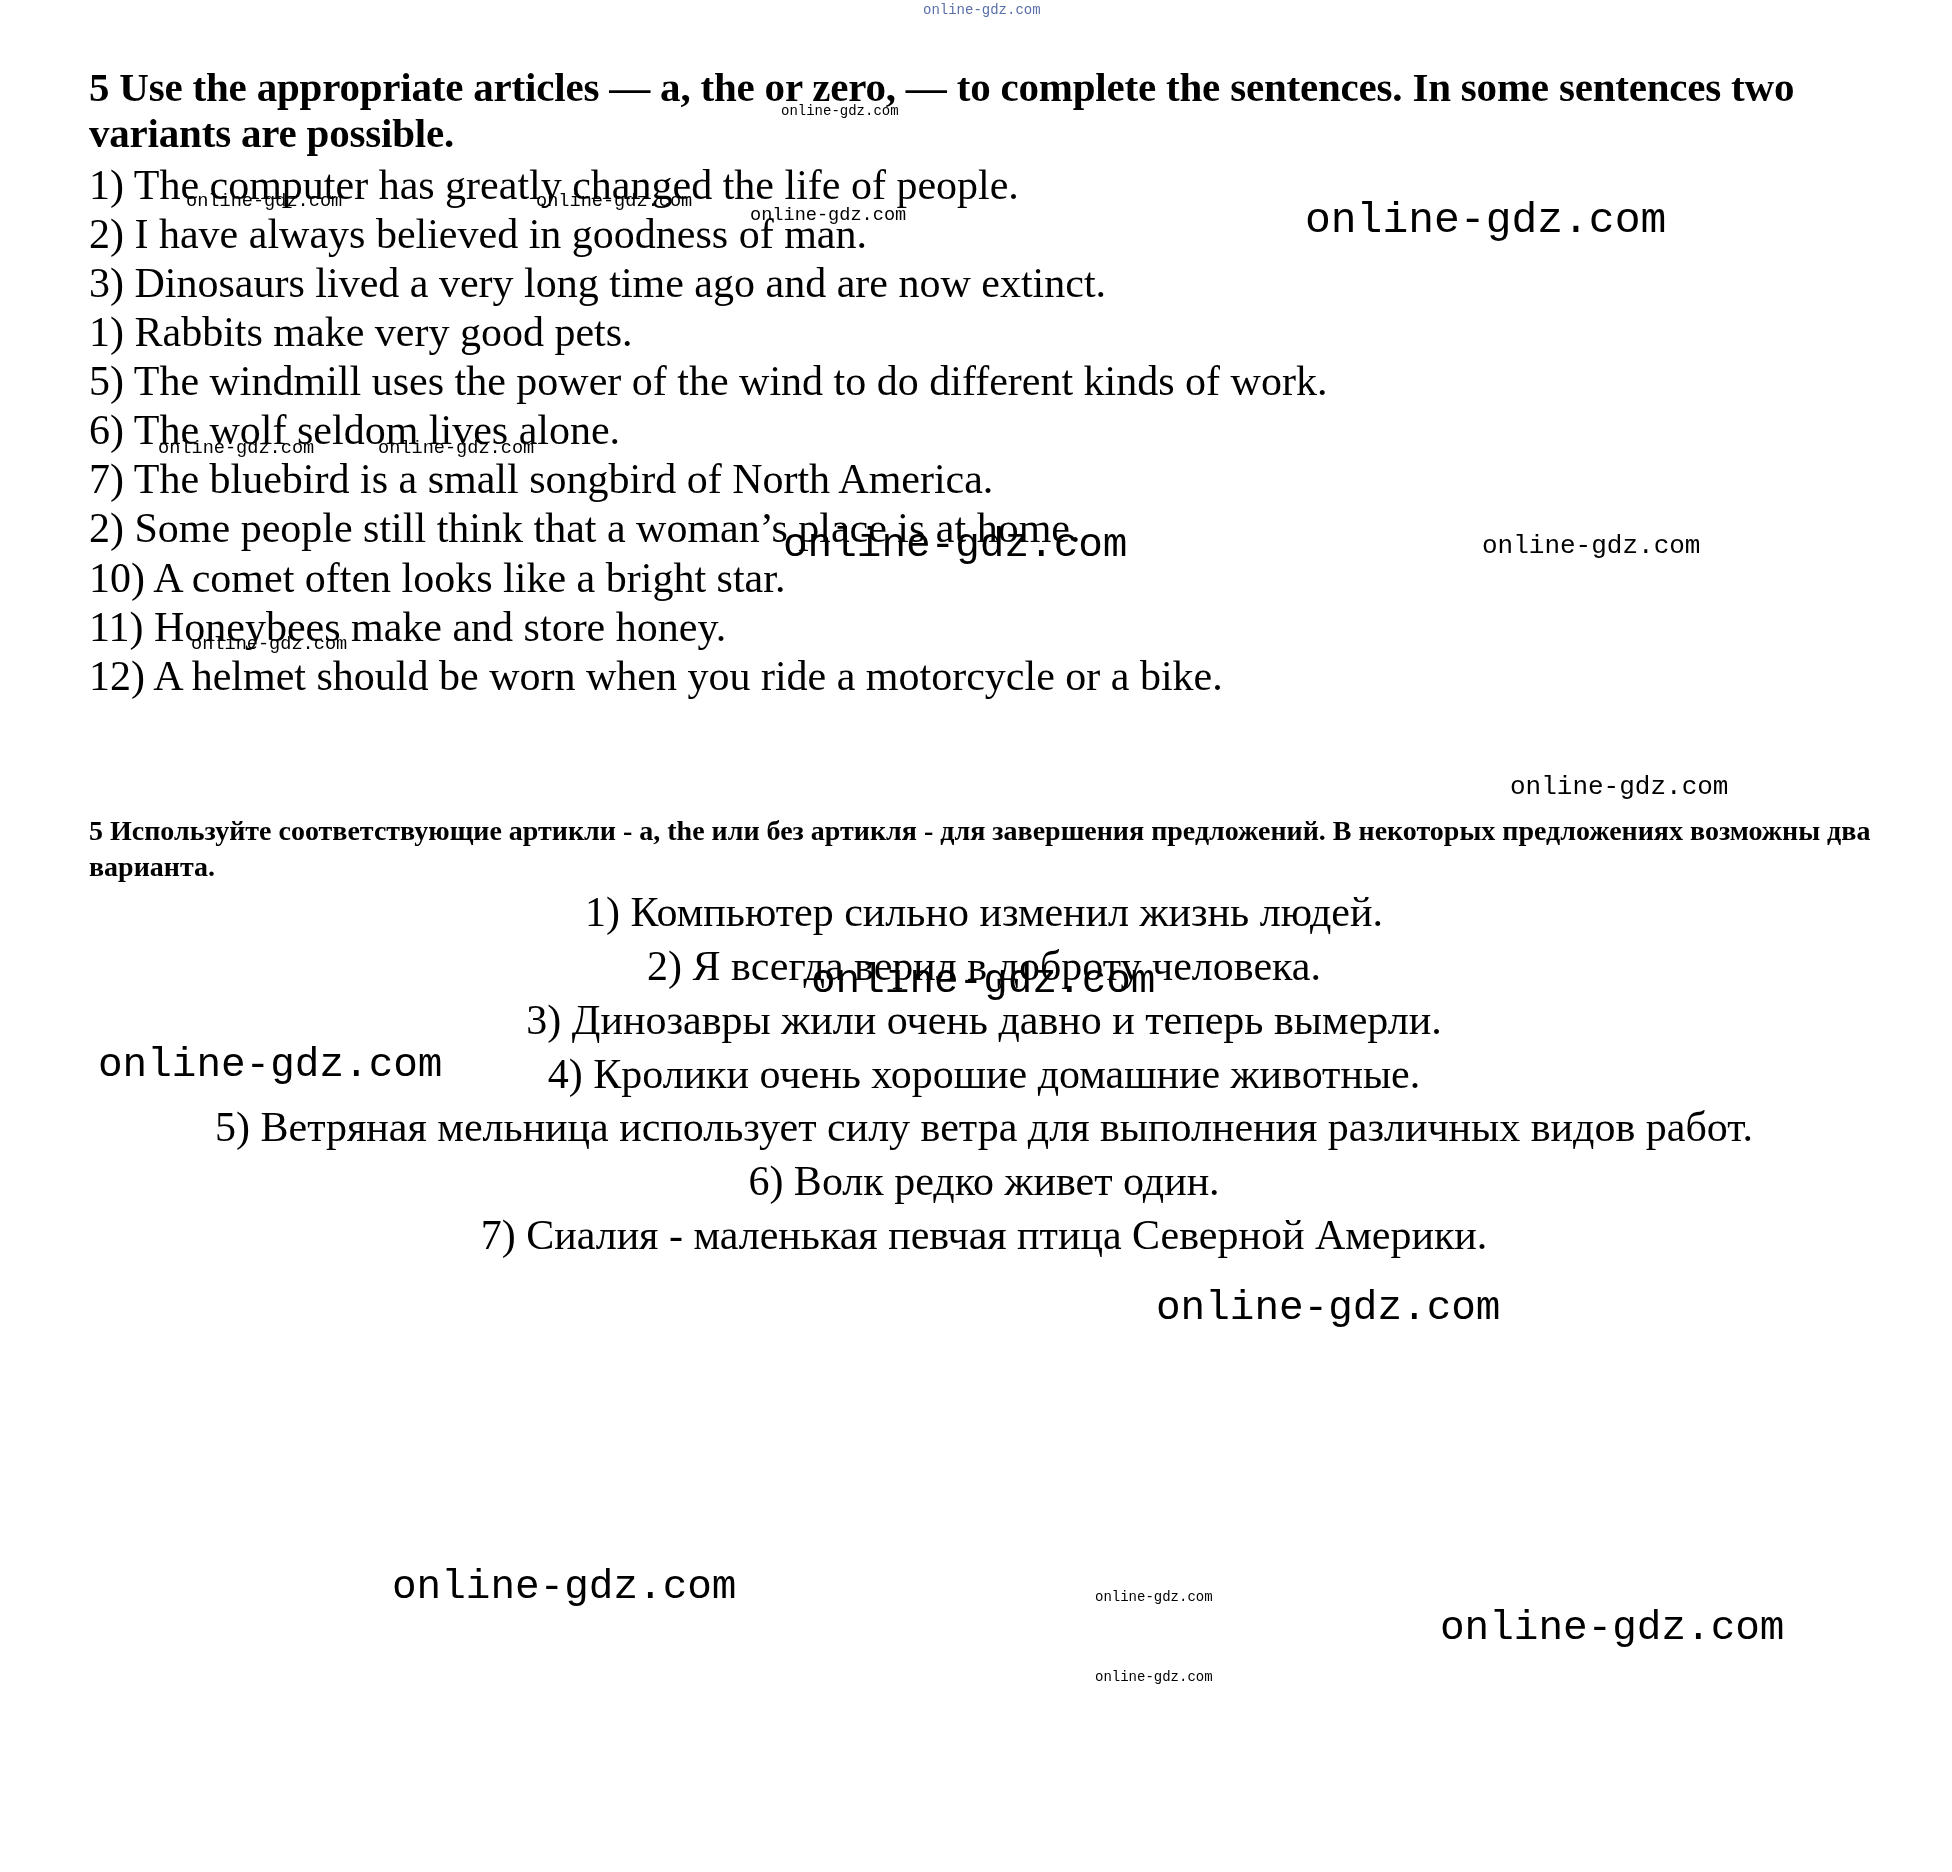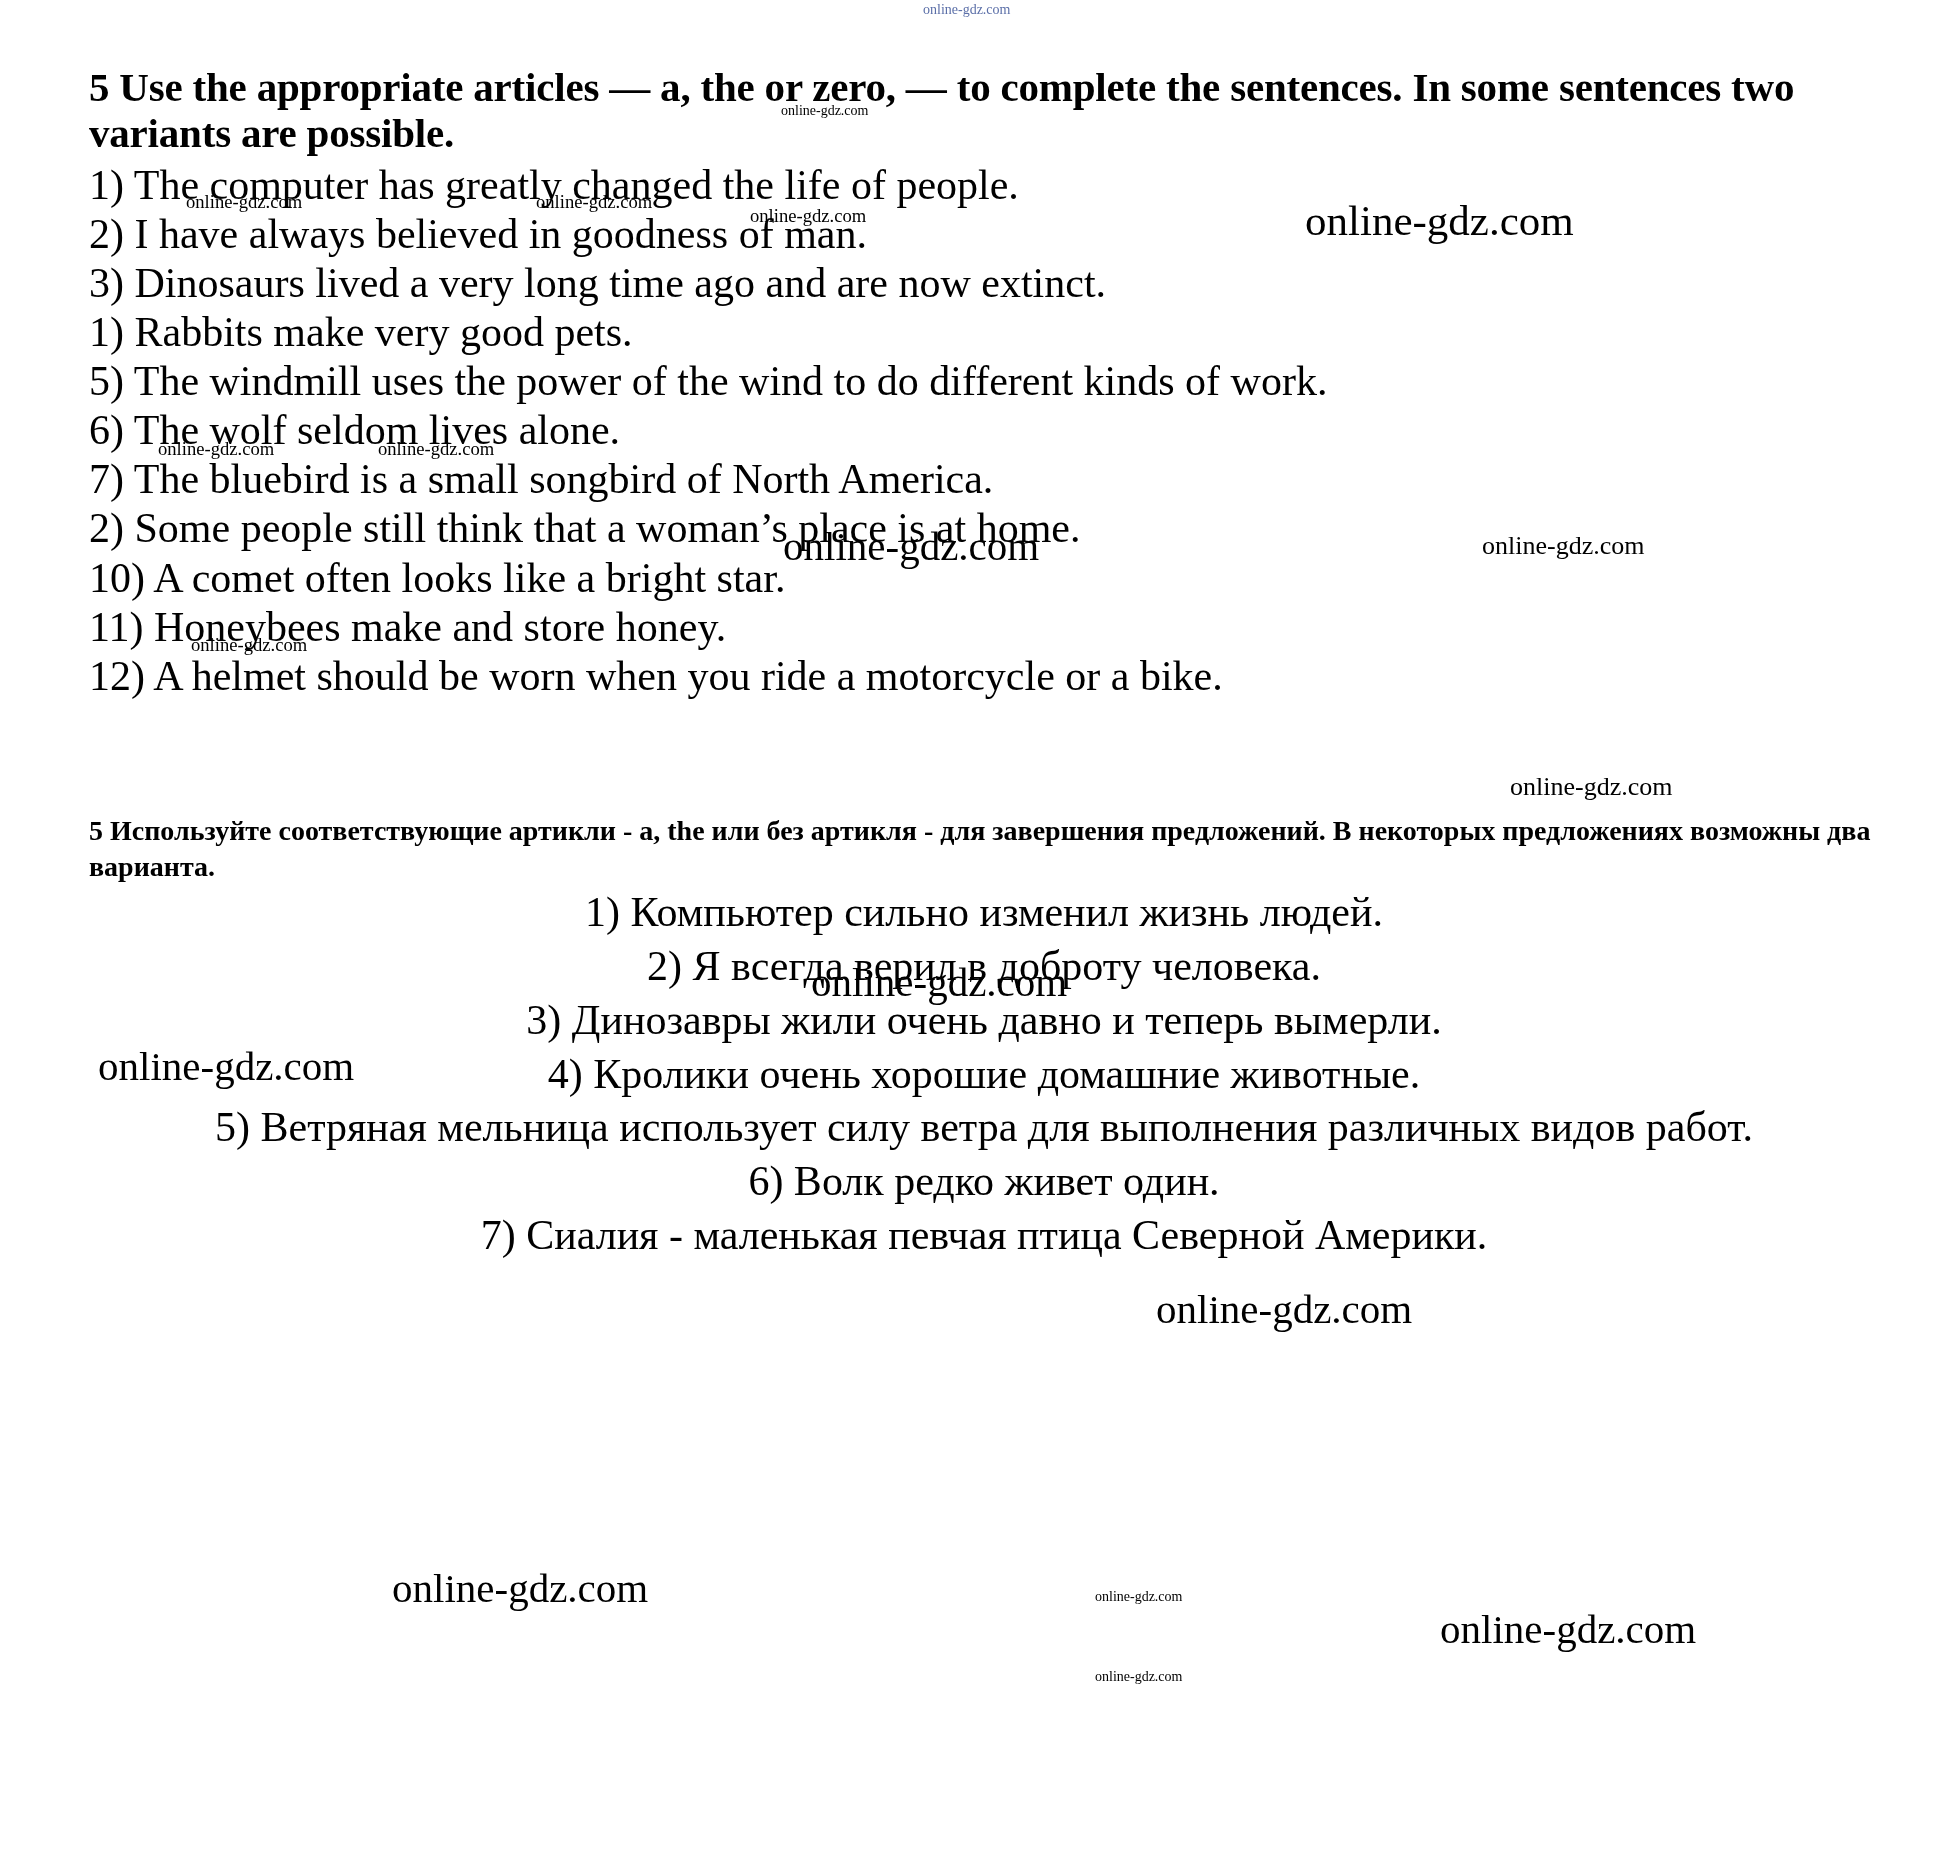--- a/index.html
+++ b/index.html
@@ -62,21 +62,21 @@
     line-height: 1.28;
     margin: 0;
     text-align: center;
   }
 
   .spacer-big { height: 112px; }
 
   
   .wm {
     position: absolute;
-    font-family: Liberation Serif, serif;
+    font-family: Liberation Mono, monospace;
     color: #000000;
     white-space: nowrap;
     pointer-events: none;
   }
   .wm-blue {
     color: #5b6fa8;
   }
   .wm-tiny { font-size: 14px; }
   .wm-small { font-size: 18.6px; }
   .wm-med { font-size: 26px; }

